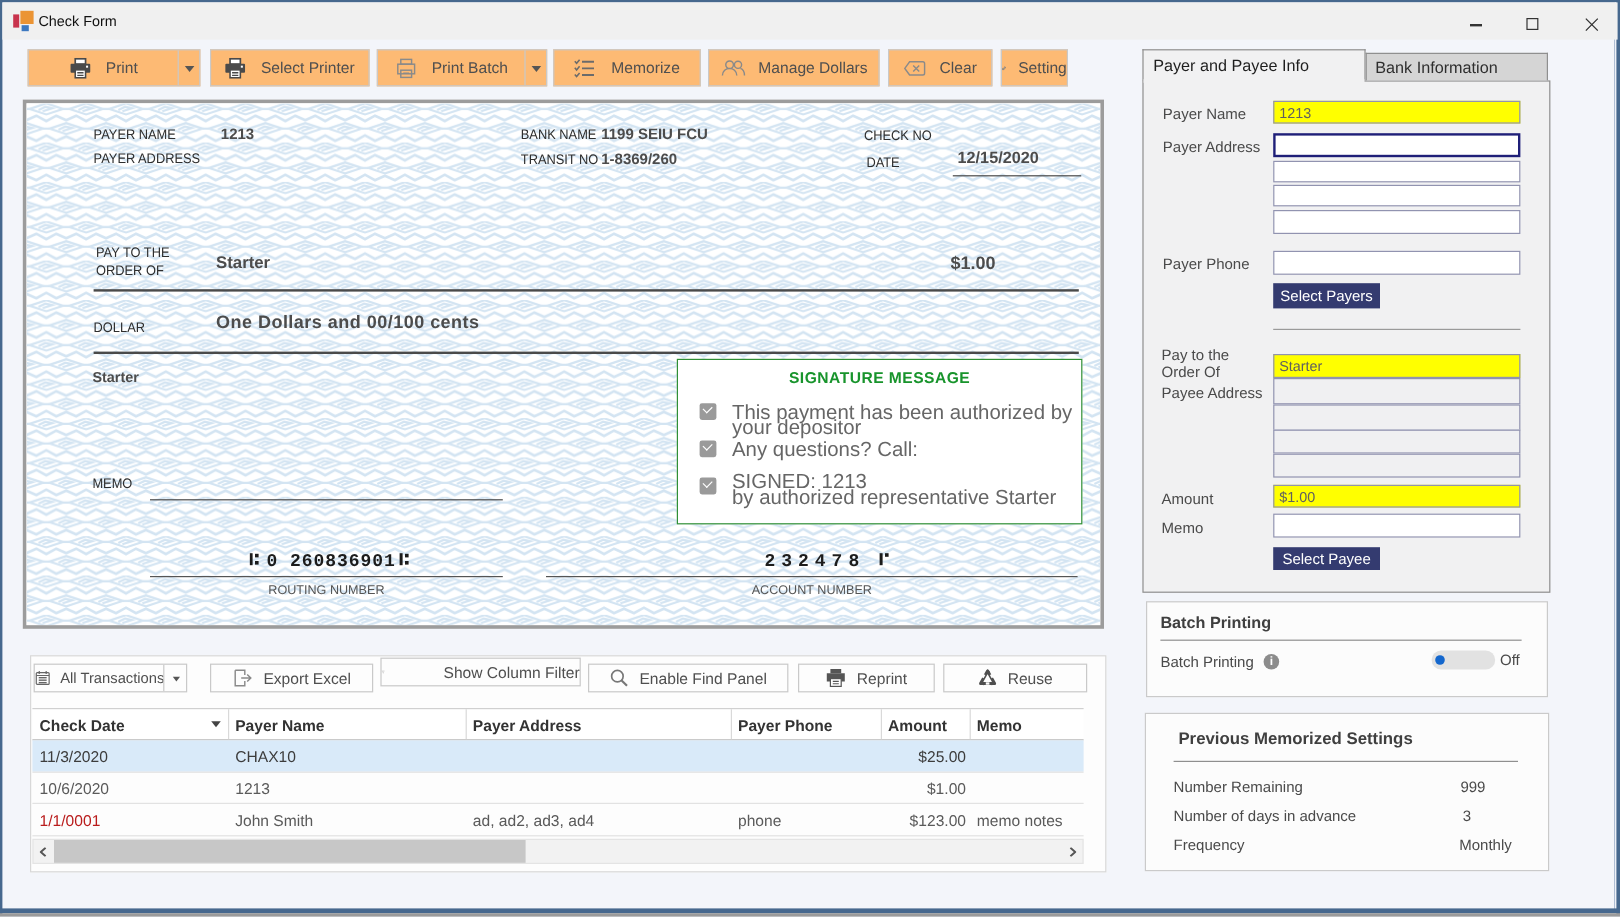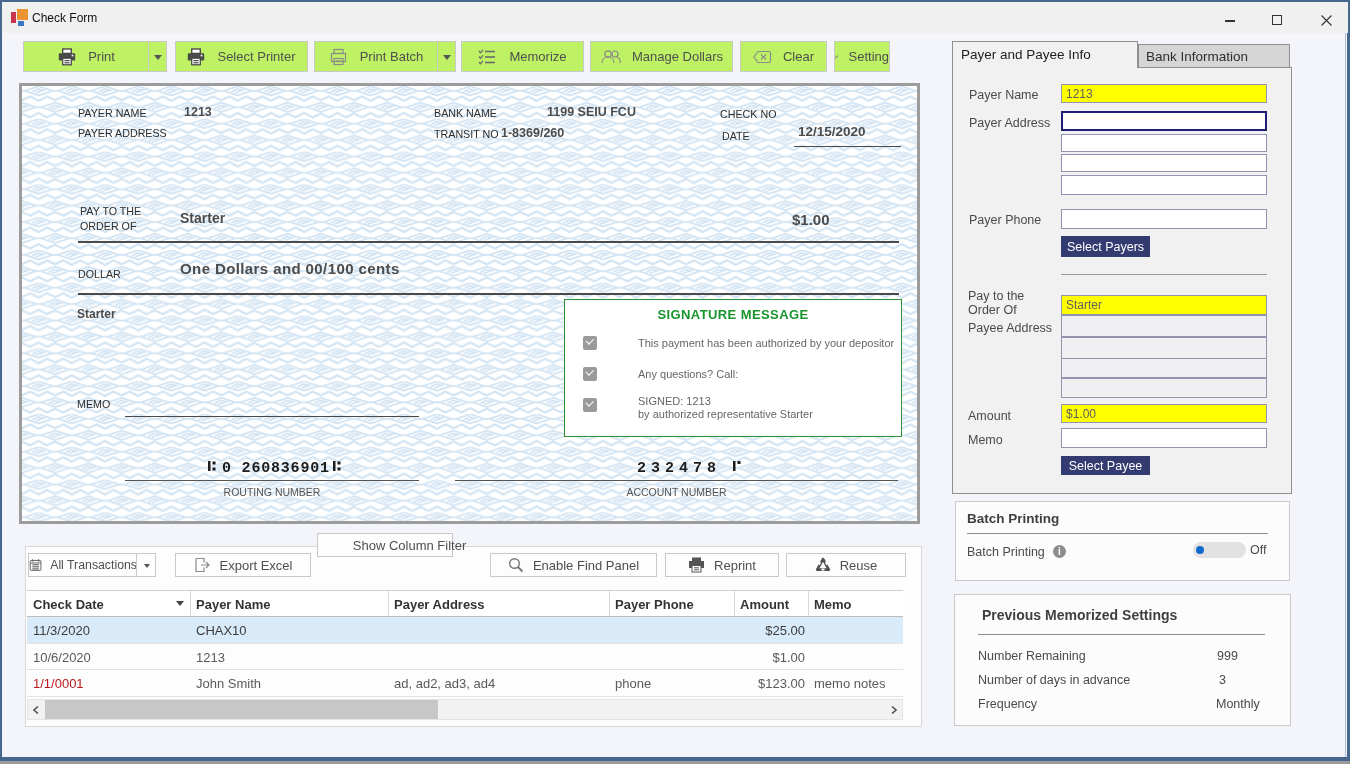--- a/index.html
+++ b/index.html
@@ -2,21 +2,21 @@
 <html><head>
 <meta charset="utf-8">
 <style>
   * { margin:0; padding:0; box-sizing:border-box; }
   html,body { width:1350px; height:764px; overflow:hidden; }
   body { font-family:"Liberation Sans", sans-serif; position:relative; background:#f3f5fa; }
   .abs { position:absolute; }
   
   #frame { position:absolute; left:0; top:0; width:1350px; height:764px; }
   #titlebar { position:absolute; left:2px; top:2px; width:1346px; height:31px; background:#f0f0f0; }
-  .tbtn { position:absolute; height:31px; background:#bef264; border:1px solid #c9c9c9; display:flex; align-items:center; justify-content:center; color:#4f4f4f; font-size:13px; }
+  .tbtn { position:absolute; height:31px; background:#fdba74; border:1px solid #c9c9c9; display:flex; align-items:center; justify-content:center; color:#4f4f4f; font-size:13px; }
   .tbtn svg { display:block; }
   .tbtn2 { position:absolute; height:24px; background:#fdfdfd; border:1px solid #c9c9c9; display:flex; align-items:center; justify-content:center; color:#4f4f4f; font-size:13px; white-space:nowrap; }
   .split { position:absolute; top:0; bottom:0; width:1px; background:#c9c9c9; }
   .dar { position:absolute; width:0; height:0; border-left:4px solid transparent; border-right:4px solid transparent; border-top:5px solid #555; }
   
   #check { position:absolute; left:19px; top:83px; width:901px; height:441px; border:3px solid #9c9c9c; background:#fff; }
   #checkin { position:absolute; left:0; top:0; width:895px; height:435px; overflow:hidden; }
   .cklbl { position:absolute; font-size:11.5px; color:#2e2e2e; white-space:nowrap; transform:scaleX(0.93); transform-origin:0 0; }
   .ckval { position:absolute; font-size:12.5px; font-weight:bold; color:#4c4c4c; white-space:nowrap; }
   .ckline { position:absolute; background:#4a4a4a; height:1px; }
@@ -175,21 +175,21 @@
           </pattern>
         </defs>
         <rect x="0" y="0" width="895" height="435" fill="#fff"></rect>
         <rect x="0" y="0" width="895" height="435" fill="url(#wv)"></rect>
       </svg>
 
       <div class="cklbl" style="left:56px;top:21px;">PAYER NAME</div>
       <div class="ckval" style="left:162px;top:19px;">1213</div>
       <div class="cklbl" style="left:56px;top:41px;">PAYER ADDRESS</div>
       <div class="cklbl" style="left:412px;top:21px;">BANK NAME</div>
-      <div class="ckval" style="left:479px;top:19px;margin-left:46px;">1199 SEIU FCU</div>
+      <div class="ckval" style="left:479px;top:19px;">1199 SEIU FCU</div>
       <div class="cklbl" style="left:412px;top:42px;">TRANSIT NO</div>
       <div class="ckval" style="left:479px;top:40px;">1-8369/260</div>
       <div class="cklbl" style="left:698px;top:22px;">CHECK NO</div>
       <div class="cklbl" style="left:700px;top:44px;">DATE</div>
       <div class="ckval" style="left:776px;top:38px;font-size:13.5px;">12/15/2020</div>
       <div class="ckline" style="left:772px;top:60px;width:107px;"></div>
 
       <div class="cklbl" style="left:58px;top:119px;">PAY TO THE</div>
       <div class="cklbl" style="left:58px;top:133.5px;">ORDER OF</div>
       <div class="ckval" style="left:158px;top:124px;font-size:14px;">Starter</div>
@@ -261,21 +261,21 @@
   <div class="tbtn2" style="left:175px;top:553px;width:136px;">
     <svg width="17" height="16" viewBox="0 0 17 16" style="margin-right:9px;">
         <g fill="none" stroke="#8a8a8a" stroke-width="1.2">
           <path d="M2,1.5 h8 v4"></path>
           <path d="M2,1.5 v13 h8 v-4"></path>
           <path d="M7,8 h8 m-3,-3 l3,3 l-3,3"></path>
         </g>
       </svg>
     <span>Export Excel</span>
   </div>
-  <div class="tbtn2" style="left:317px;top:533px;width:136px;gap:40px;">
+  <div class="tbtn2" style="left:317px;top:548px;width:167px;gap:40px;">
     <svg width="16" height="16" viewBox="0 0 16 16" style="margin-right:9px;">
         <path d="M1.5,2 h13 l-5,6 v6.5 l-3,-2 v-4.5 z" fill="none" stroke="#8a8a8a" stroke-width="1.2"></path>
       </svg>
     <span>Show Column Filter</span>
   </div>
   <div class="tbtn2" style="left:490px;top:553px;width:167px;">
     <svg width="16" height="16" viewBox="0 0 16 16" style="margin-right:9px;">
         <circle cx="6.5" cy="6.5" r="4.8" fill="none" stroke="#777" stroke-width="1.4"></circle>
         <line x1="10" y1="10" x2="14.5" y2="14.5" stroke="#777" stroke-width="1.8"></line>
       </svg>
@@ -399,14 +399,14 @@
   <div class="rlbl" style="left:1217px;top:649px;">999</div>
   <div class="rlbl" style="left:978px;top:673px;">Number of days in advance</div>
   <div class="rlbl" style="left:1219px;top:673px;">3</div>
   <div class="rlbl" style="left:978px;top:697px;">Frequency</div>
   <div class="rlbl" style="left:1216px;top:697px;">Monthly</div>
 </div>
 <style>
   .sgck { width:14px; height:14px; background:#9a9a9a; border-radius:2px; }
   .sgck::after { content:""; position:absolute; left:3px; top:2px; width:6px; height:3.5px; border-left:1.8px solid #fff; border-bottom:1.8px solid #fff; transform:rotate(-45deg); }
   .sgck { position:absolute; }
-  .sgtx { font-size:11px; color:#666; line-height:13px;margin-left:28px; }
+  .sgtx { font-size:17px; color:#666; line-height:13px; }
 </style>
 
 </body></html>

